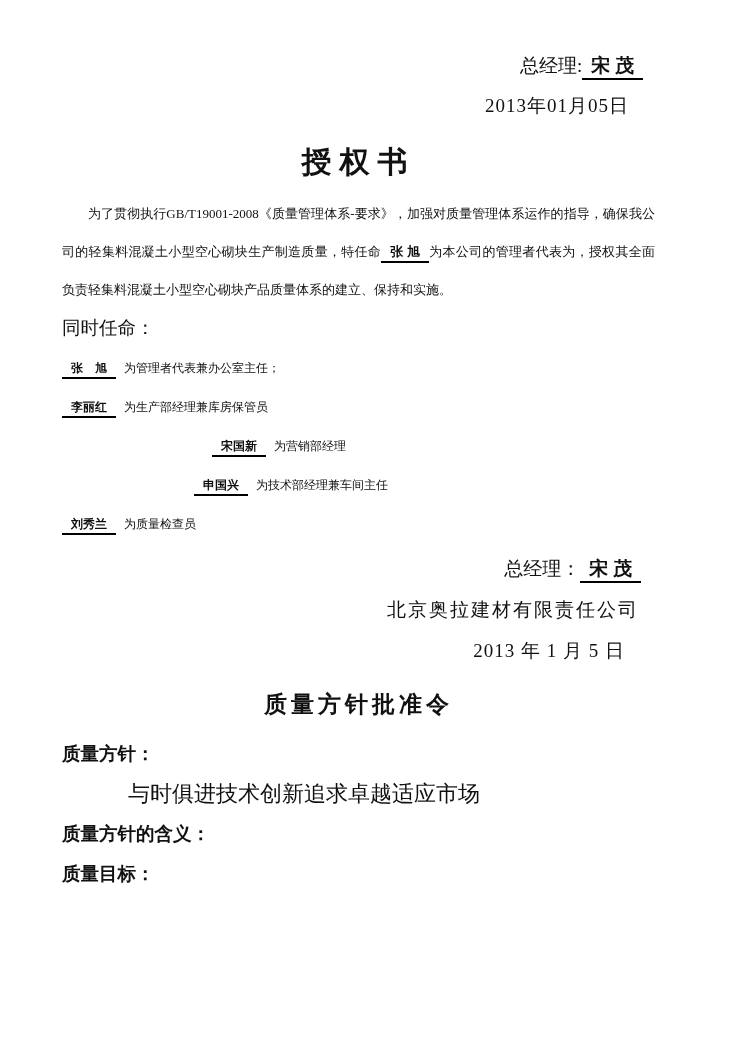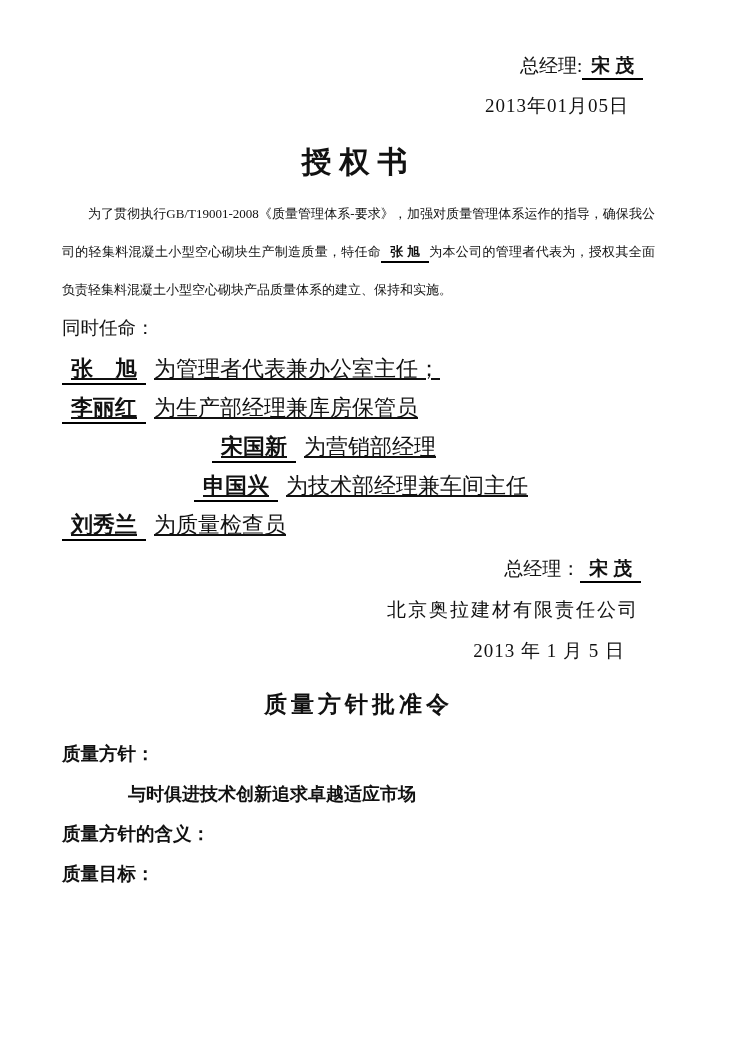--- a/index.html
+++ b/index.html
@@ -53,43 +53,42 @@
     text-indent: 2em;
     margin: 0;
   }
   .line-plain {
     font-size: 18.5px;
     line-height: 38px;
   }
   
   .appointments { margin-top: 2px; }
   .appt-row {
-    font-size: 22px;
+    font-size: 12px;
     line-height: 39px;
     white-space: nowrap;
-    text-decoration: underline;
   }
   .appt-row.indent-1 { padding-left: 132px; }
   .appt-row.indent-2 { padding-left: 150px; }
   .appt-role { padding-left: 8px; }
   
   .closing { text-align: right; font-size: 19px; line-height: 41px; margin-top: 4px; }
   .closing .line { display: block; }
   .closing .company-line { padding-right: 16px; letter-spacing: 2px; }
   .closing .manager-line { padding-right: 14px; }
   .closing .date-line { padding-right: 30px; letter-spacing: 1px; }
   
   .bold-label {
     font-size: 18.5px;
     font-weight: bold;
     line-height: 40px;
   }
   .policy-text {
-    font-size: 18px;
-    font-weight: bold;
+    font-size: 22px;
+    font-weight: normal;
     line-height: 40px;
     padding-left: 66px;
   }
 </style>
 </head>
 <body>
 
 <div class="page">
 
   <div class="sig-top">

